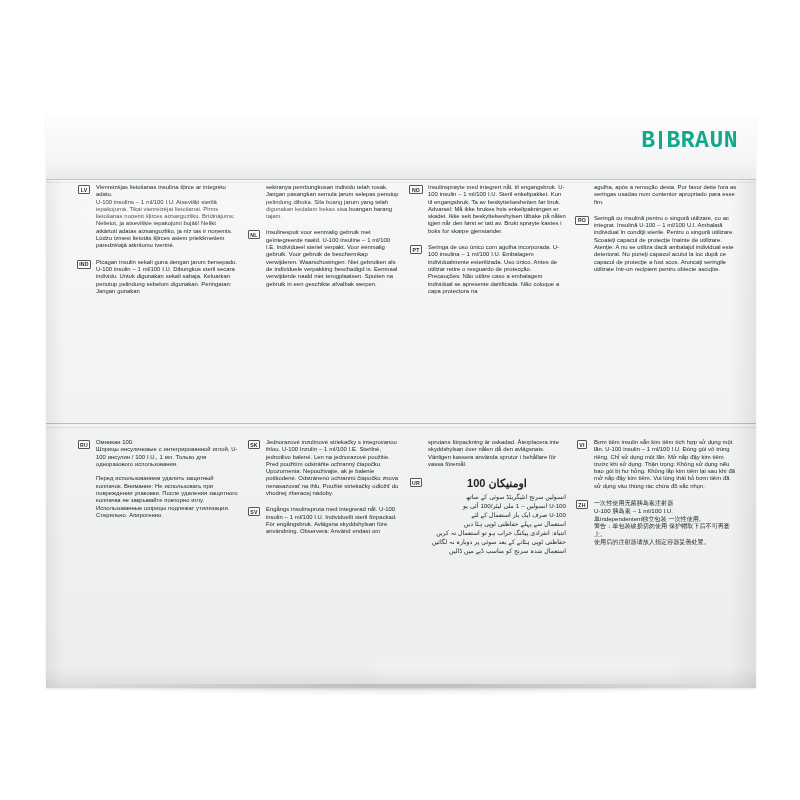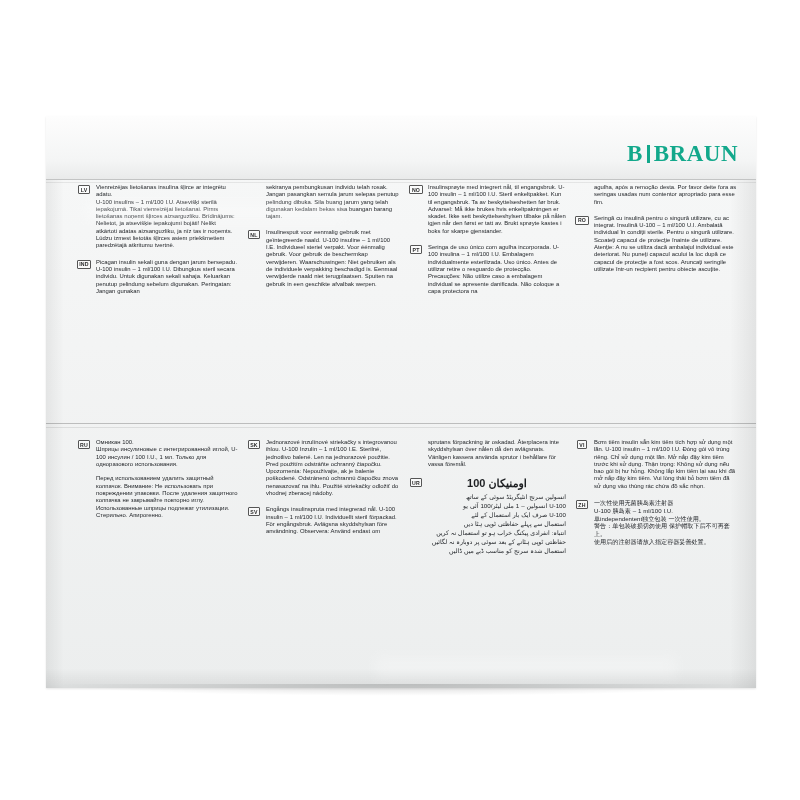--- a/index.html
+++ b/index.html
@@ -67,26 +67,26 @@
     top: 66px;
     width: 710px;
     height: 1px;
     background: rgba(0,0,0,0.07);
   }
 
   
   .brand {
     position: absolute;
     right: 18px;
-    top: 25px;
+    top: 12px;
     font-size: 23px;
     font-weight: bold;
     letter-spacing: 0.5px;
     color: #12a88b;
-    font-family: Liberation Serif, serif;
+    font-family: Liberation Mono, monospace;
     white-space: nowrap;
   }
   .brand .bar {
     display: inline-block;
     width: 3px;
     height: 18px;
     background: #12a88b;
     margin: 0 4px -2px 4px;
     vertical-align: baseline;
   }

